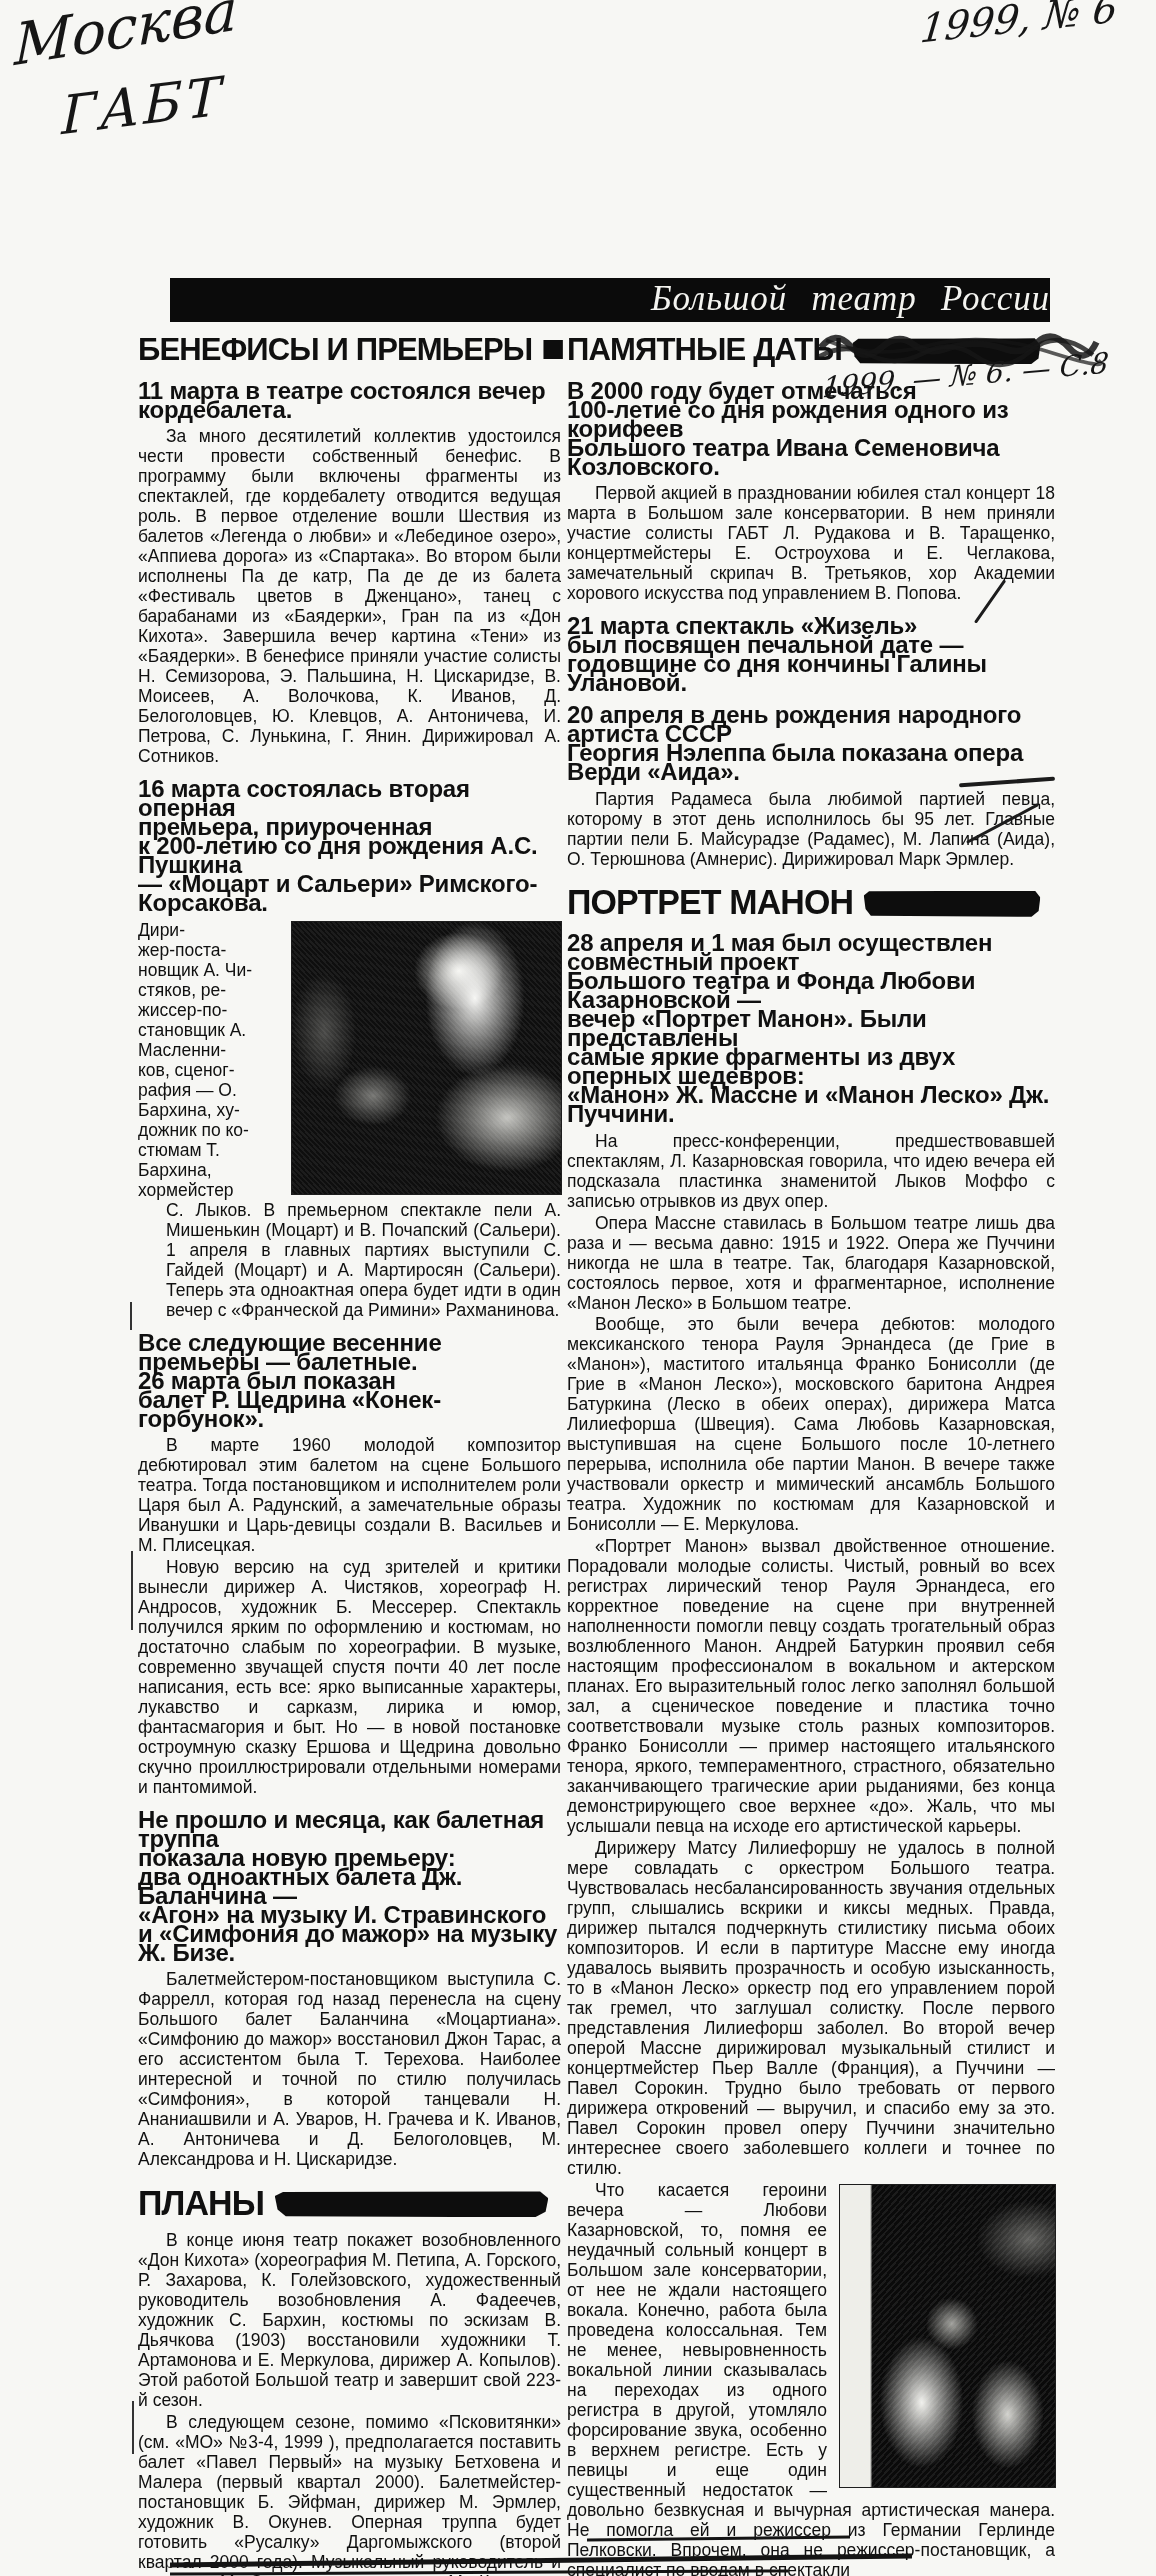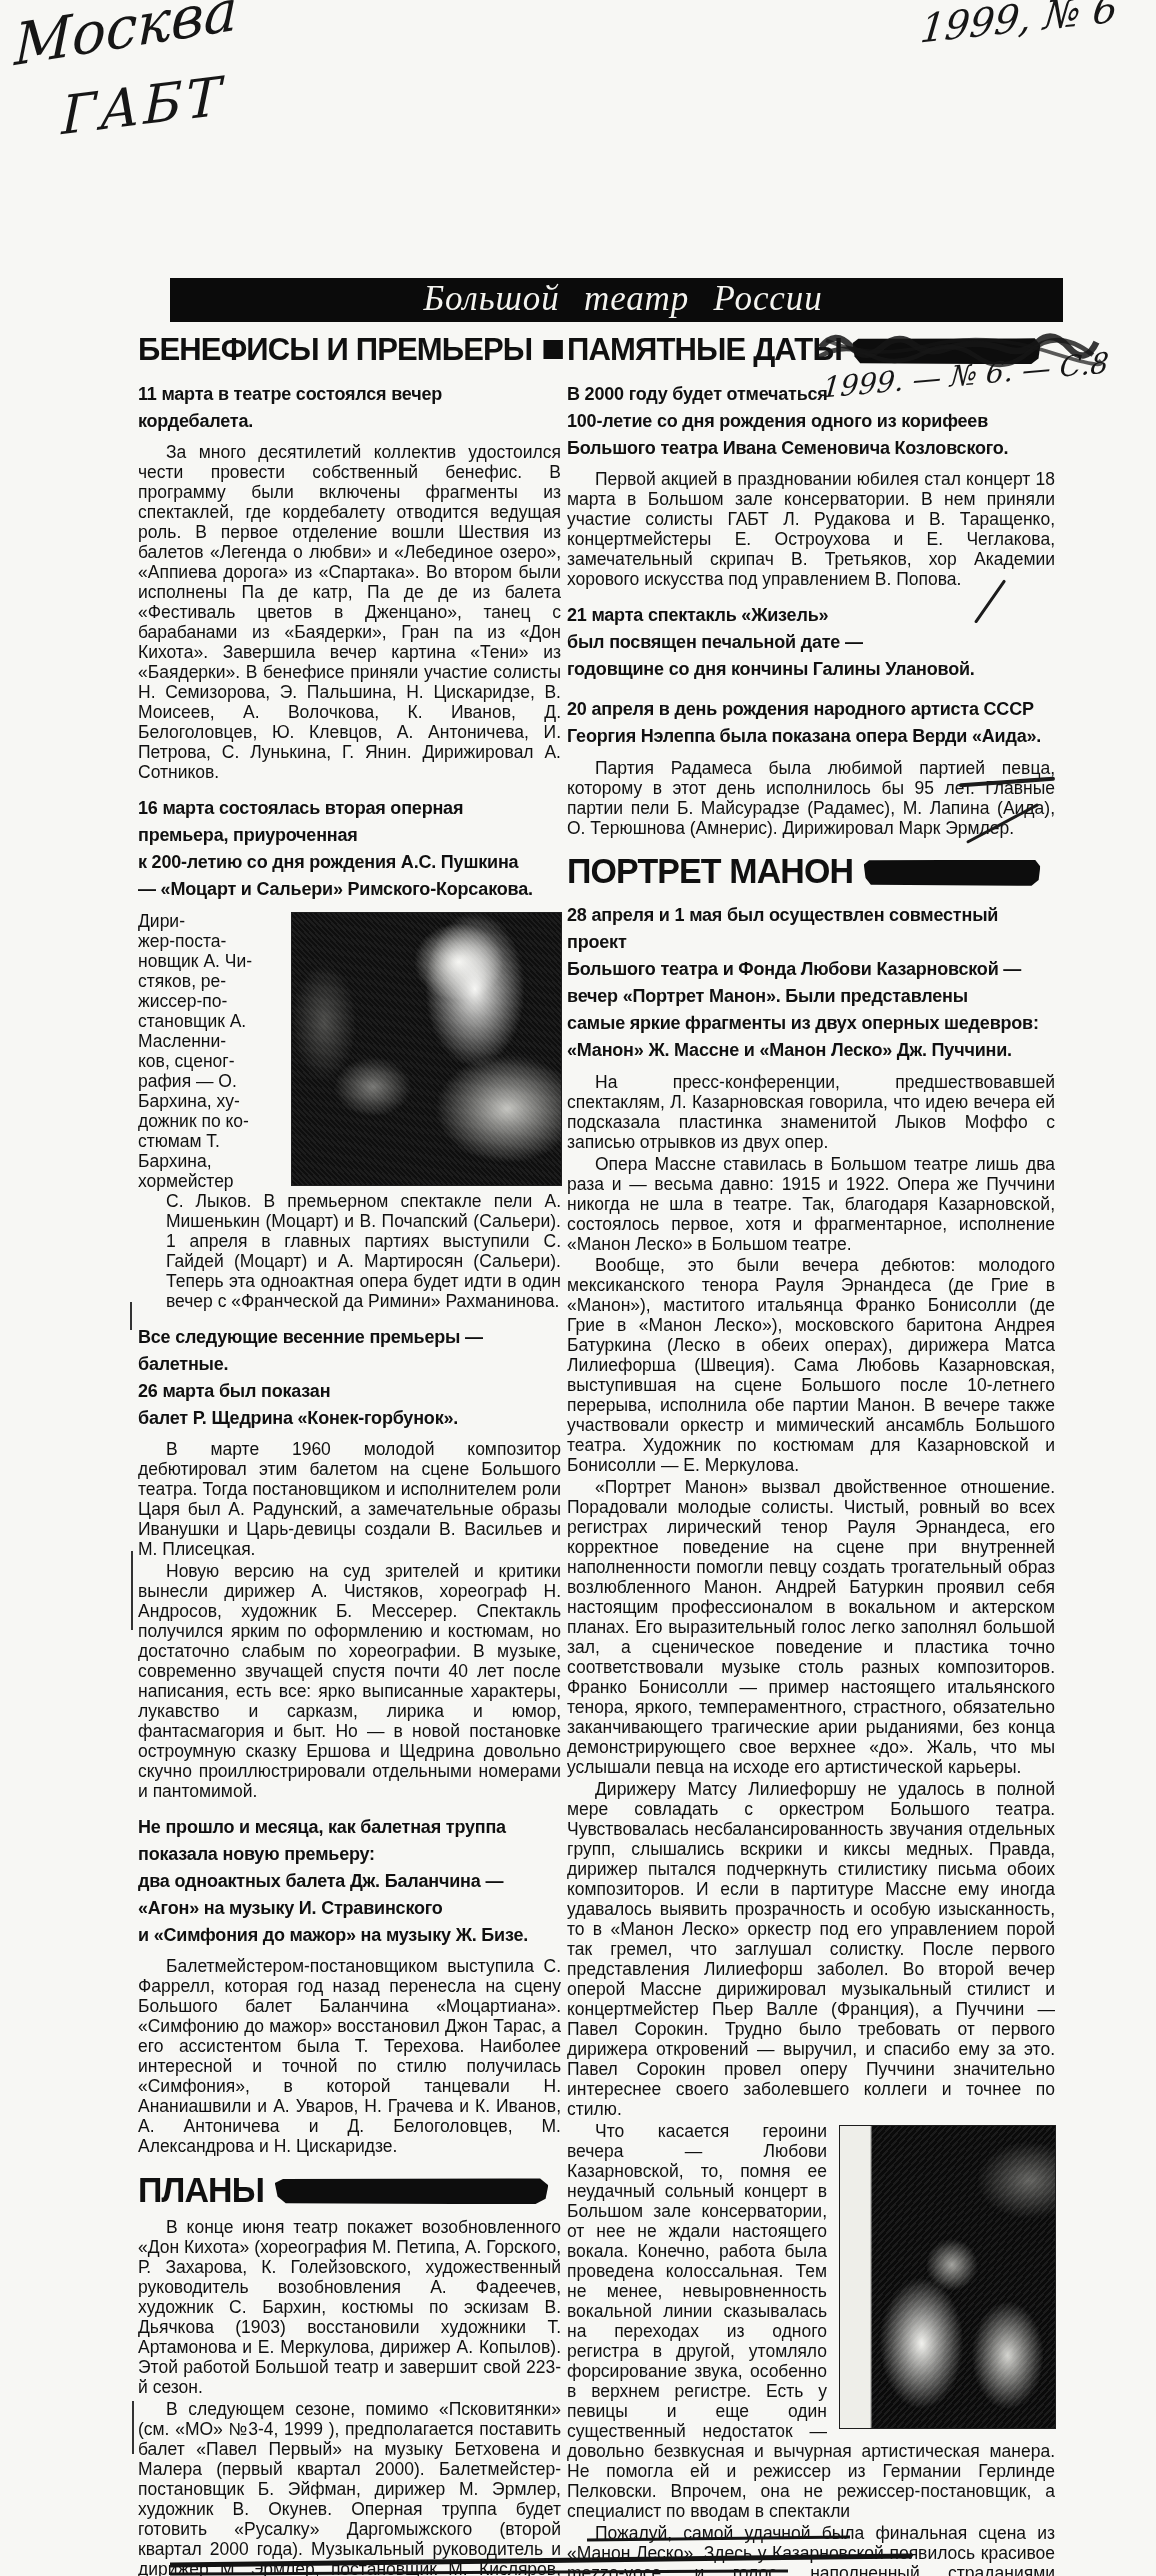--- a/index.html
+++ b/index.html
@@ -14,21 +14,21 @@
     position:absolute; font-family:"DejaVu Serif", serif; font-style:italic;
     color:#161616; white-space:nowrap;
   }
   .hand-moskva{left:13px; top:16.6px; font-size:57px; transform:rotate(-9deg) skewX(-10deg);}
   .hand-gabt{left:61px; top:96px; font-size:53px; transform:rotate(-7deg) skewX(-8deg); letter-spacing:3.7px;}
   .hand-issue{left:920px; top:9.2px; font-size:39px; transform:rotate(-6deg) skewX(-12deg);}
   .hand-ref{left:822px; top:366px; font-size:28.5px; transform:rotate(-5deg) skewX(-10deg); z-index:6;}
   
   .masthead{
     position:absolute; left:170px; top:278px; width:880px; height:44px;
-    background:#0b0b0b; display:flex; align-items:center; justify-content:center;padding-left:13px;
+    background:#0b0b0b; display:flex; align-items:center; justify-content:flex-end;
   }
   .masthead-title{
     color:#f4f4f0; font-family:"Liberation Serif", serif; font-style:italic;
     font-size:35px; letter-spacing:0.9px; word-spacing:14.7px; transform:translateY(-0.9px);
   }
   
   .col{position:absolute; top:331px;}
   .col-left{left:138px; width:423px;}
   .col-right{left:567px; width:488px;}
   .headline{
@@ -36,21 +36,21 @@
     display:flex; align-items:center; gap:11px; margin:0 0 9.2px 0;
     transform:scaleX(.97); transform-origin:left; white-space:nowrap;
   }
   .headline.mid{margin-top:14.7px; font-size:35px;}
   .sq{width:20px; height:18.4px; background:#0d0d0d; flex:0 0 auto;}
   .scribble-bar{
     height:26px; background:#0d0d0d; flex:1 1 auto; align-self:center; margin-top:3.7px;
     clip-path:polygon(0 18%,3% 2%,97% 0,100% 26%,99% 78%,95% 100%,4% 96%,1% 70%);
   }
   .lede{
-    font-weight:700; font-size:18px; line-height:27px;
+    font-weight:700; font-size:24px; line-height:19px;
     white-space:pre-line; margin:13px 0 7.4px 0; letter-spacing:-0.2px;
   }
   .para{margin:0 0 1.8px 0; text-align:justify; text-indent:28px;}
   .para.no-ind{text-indent:0;margin-left:28px;}
   .b{font-weight:400;}
   
   .photo{filter:contrast(1.05); outline:0.9px solid #222;}
   .photo1{
     float:right; width:269px; height:272px; margin:1.8px 0 5.5px 11px;
     background:

